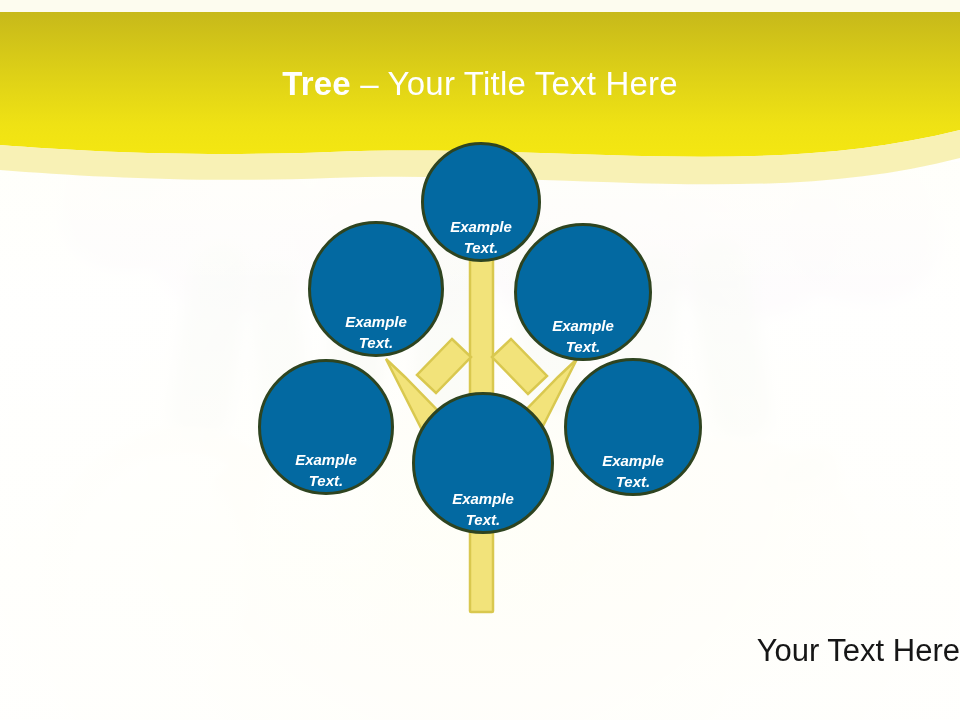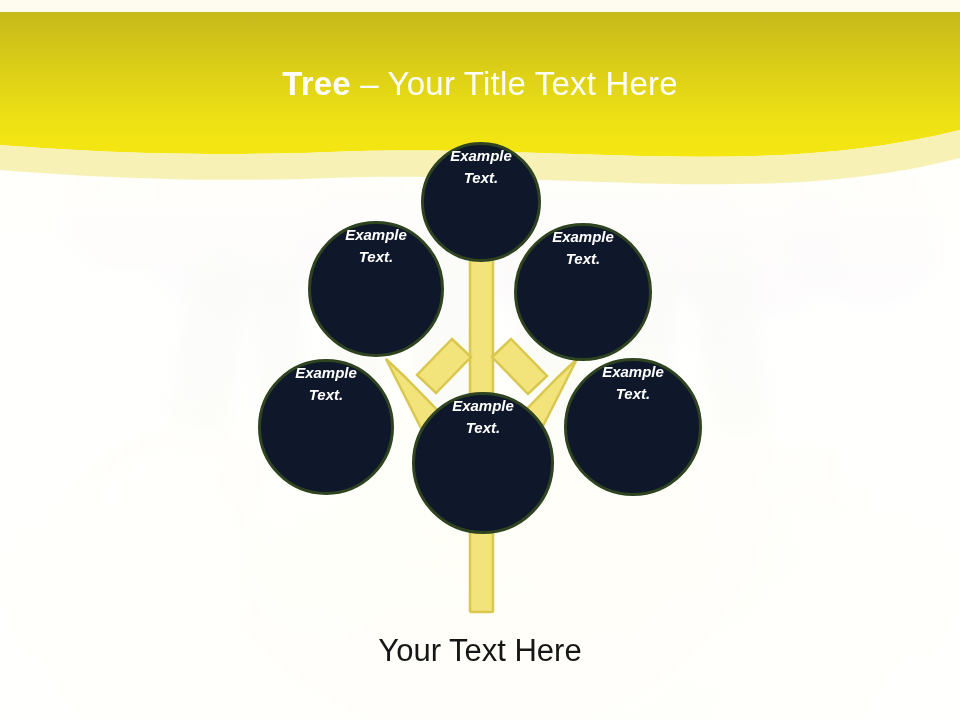--- a/index.html
+++ b/index.html
@@ -101,33 +101,33 @@
     z-index:6;
   }
   .title .b{font-weight:bold;}
   .title .n{font-weight:normal;}
 
   
   .tree{position:absolute;left:0;top:0;width:960px;height:720px;z-index:4;}
 
   .node{
     position:absolute;border-radius:50%;
-    background:#0f172a;border:3px solid #2e4420;
+    background:#0369a1;border:3px solid #2e4420;
     box-sizing:border-box;
-    display:flex;align-items:flex-start;justify-content:center;
+    display:flex;align-items:flex-end;justify-content:center;
     z-index:5;
   }
   .node span{
     display:block;width:86%;text-align:center;
     color:#ffffff;font-weight:bold;font-style:italic;
     font-size:15px;line-height:1.45;
   }
 
   .footer-text{
-    position:absolute;left:0;top:621px;width:960px;text-align:center;
+    position:absolute;left:0;top:621px;width:960px;text-align:right;
     font-size:31px;color:#161616;z-index:6;
   }
 </style>
 </head>
 <body>
 
 <div id="slide">
 
   <div class="photo">
     <div class="tulip t1"></div>

